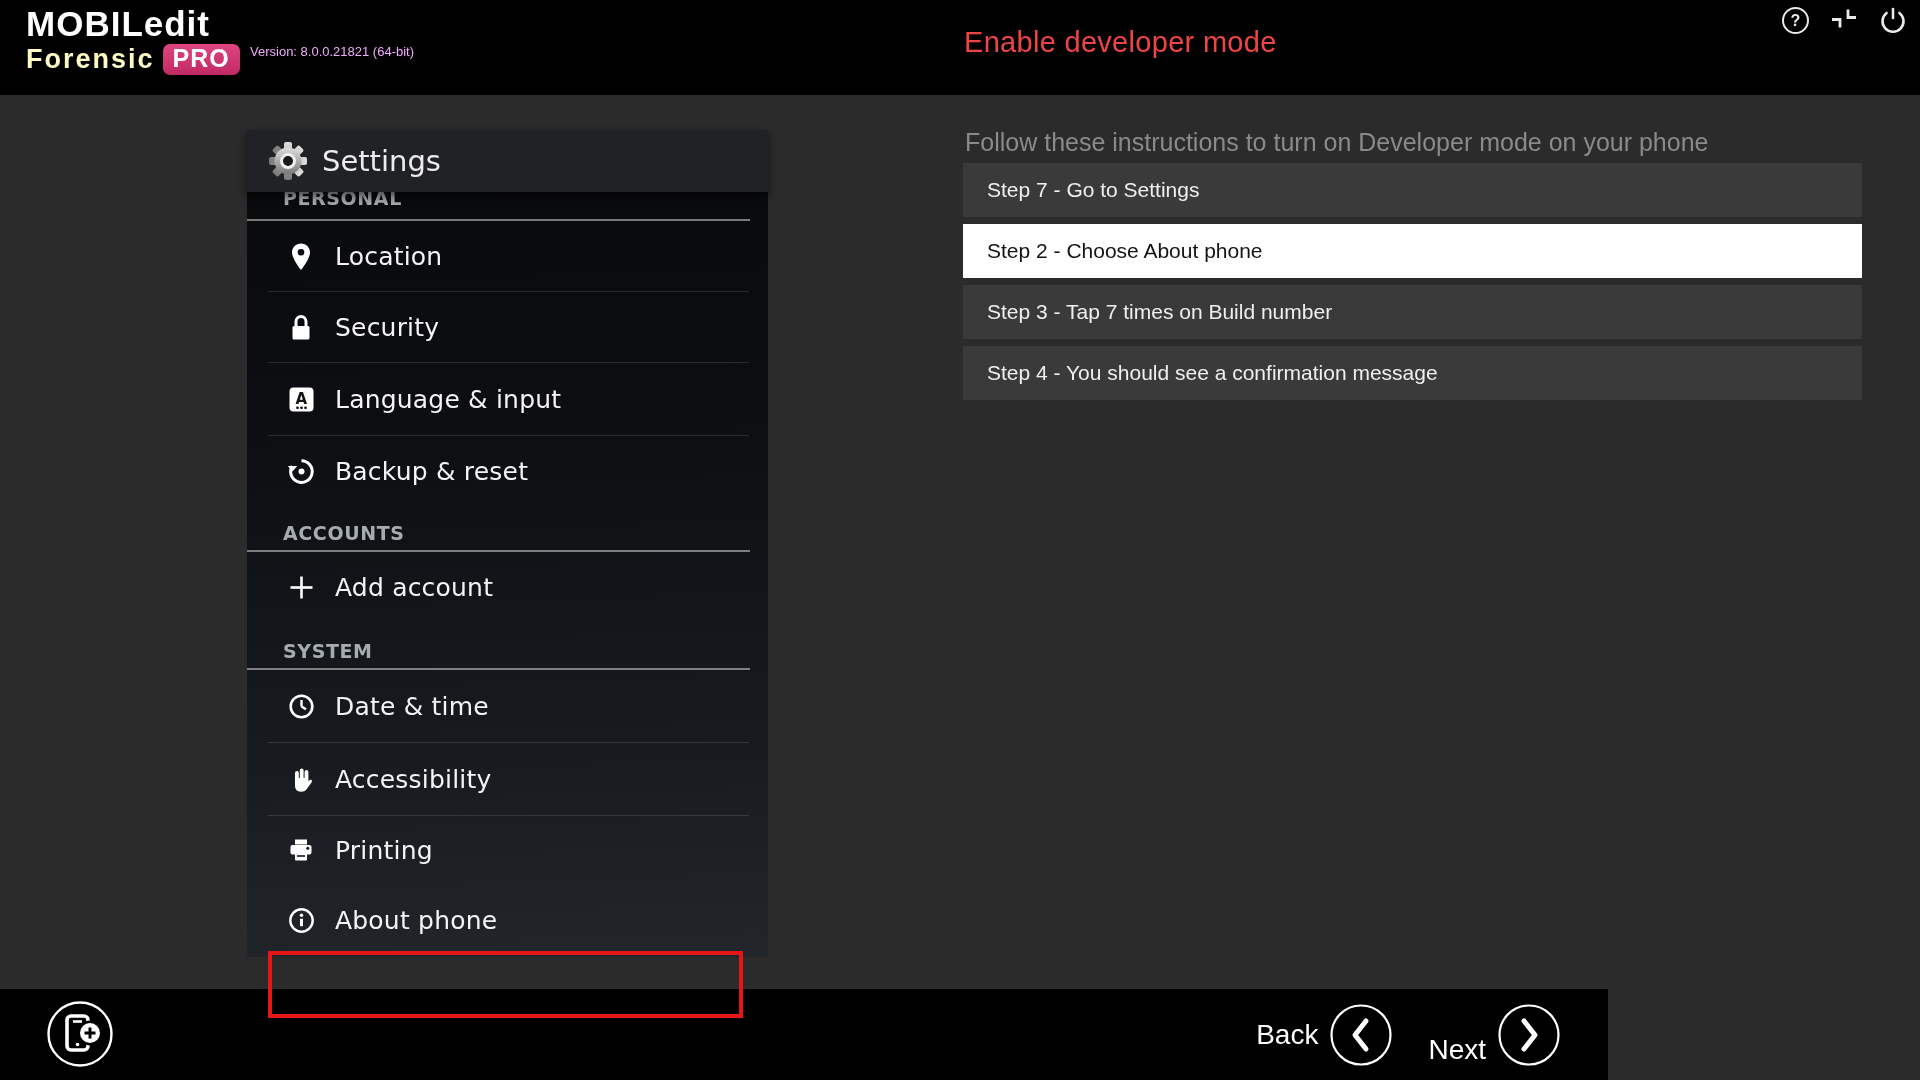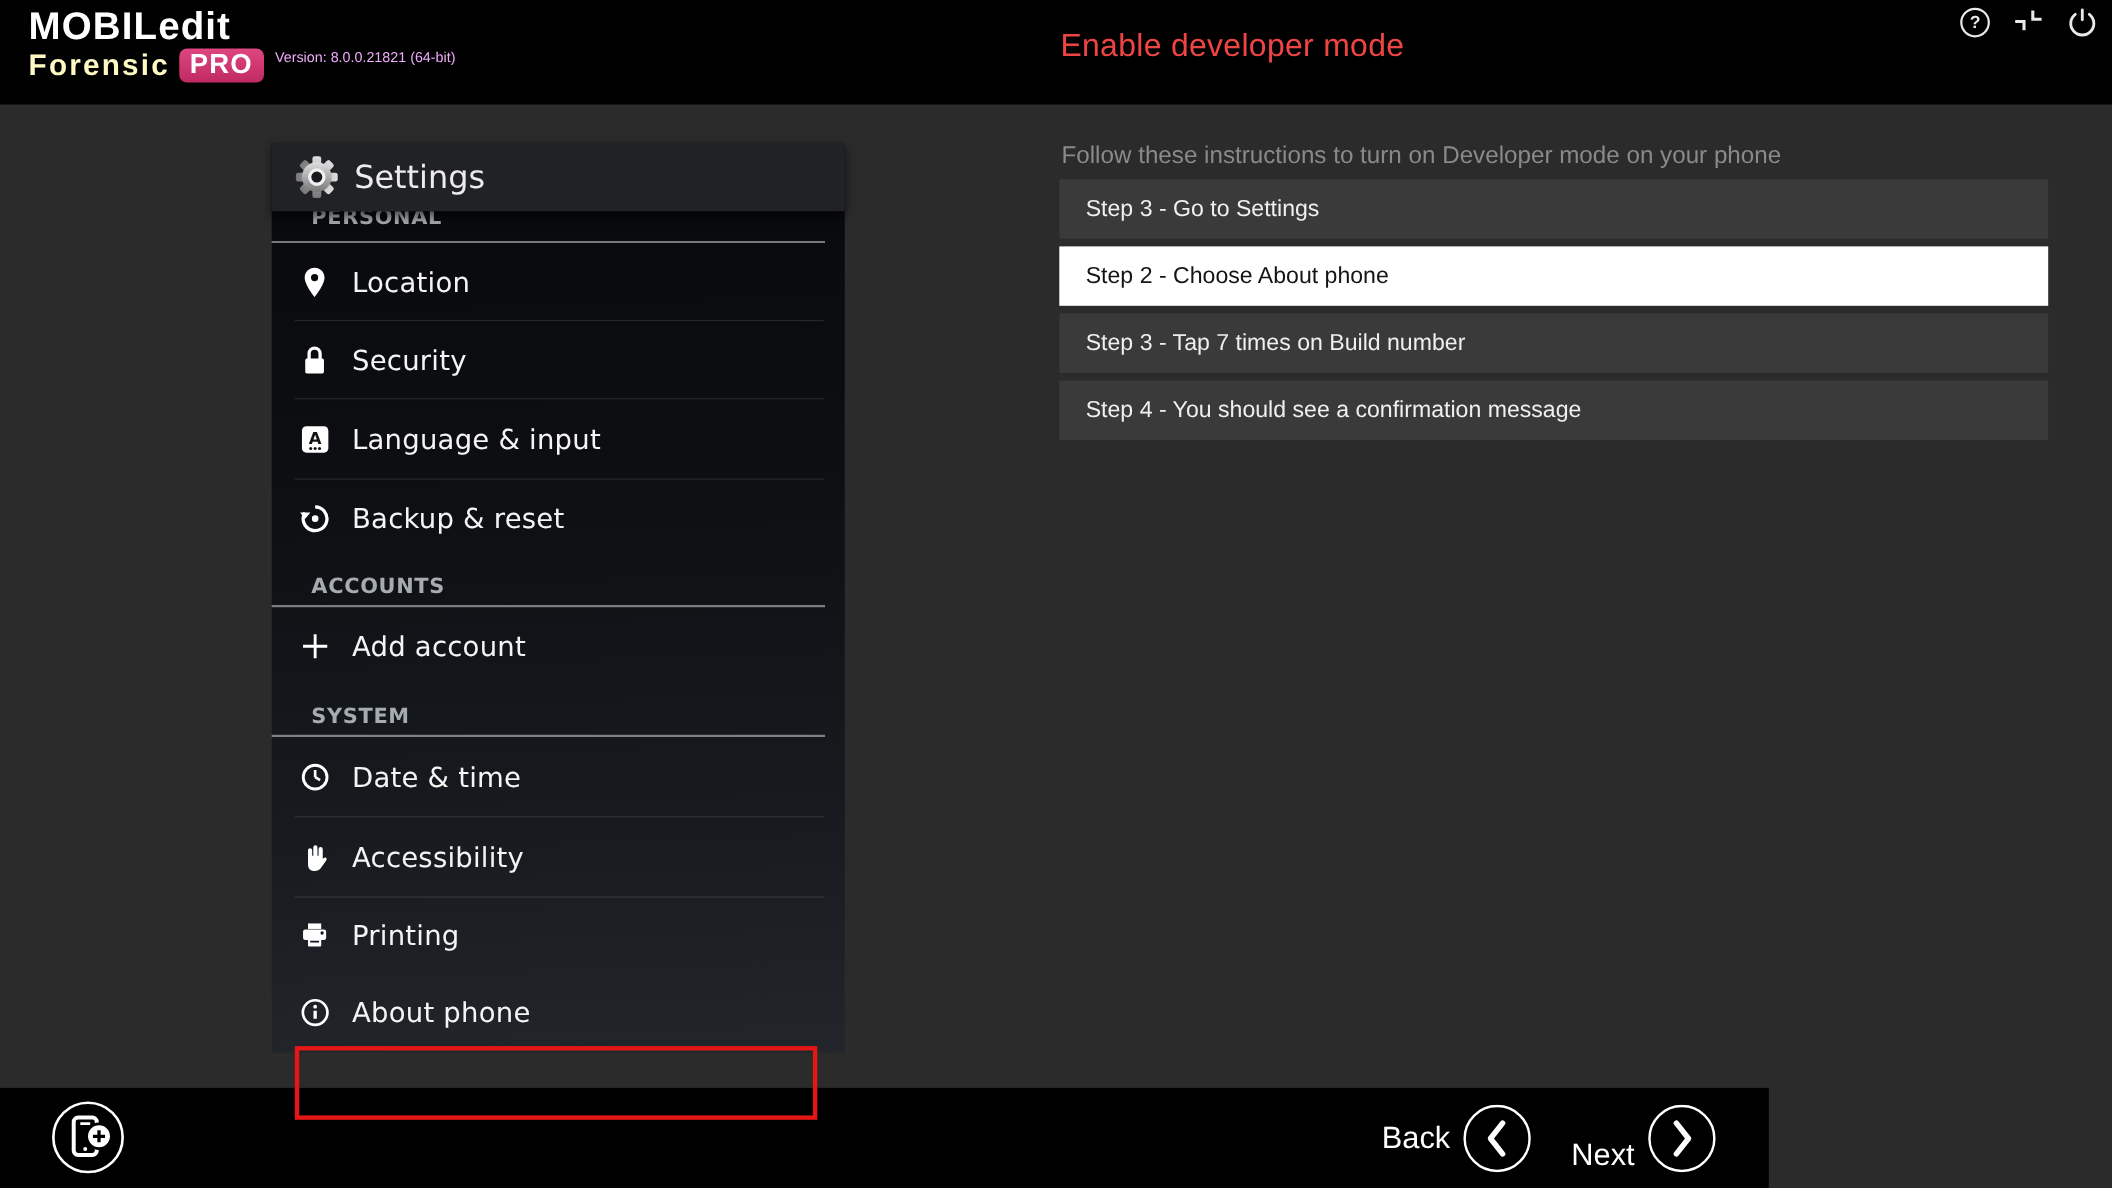--- a/index.html
+++ b/index.html
@@ -35,32 +35,32 @@
   .p-header { height:62px; background:#202226; display:flex; align-items:center; padding-left:20px;
               gap:13px; box-shadow:0 4px 9px rgba(0,0,0,.6); position:relative; z-index:2; }
   .p-header span { color:#ececec; font-size:29px; }
   .p-list { position:relative; }
   .p-sec { height:46px; display:flex; align-items:flex-end; padding:0 0 6px 36px;
            border-bottom:2px solid rgba(255,255,255,.45); margin:0 18px 0 0; }
   .p-sec, .p-sec span, .p-sec-clip span { color:#a6abb0; font-size:19px; font-weight:700; letter-spacing:.6px; }
   .p-sec-clip { height:29px; overflow:hidden; position:relative; margin-right:18px;
                 border-bottom:2px solid rgba(255,255,255,.45); }
   .p-sec-clip span { position:absolute; left:36px; top:-7px; line-height:26px; }
-  .p-row { display:flex; align-items:center; padding-left:23px; gap:18px; position:relative; }
+  .p-row { display:flex; align-items:center; padding-left:38px; gap:18px; position:relative; }
   .p-row .ic { width:32px; display:flex; justify-content:center; flex:0 0 32px; }
   .p-row span { color:#f4f4f4; font-size:25px; letter-spacing:.2px; }
   .p-row.div::after { content:""; position:absolute; left:21px; right:19px; bottom:0; height:1px;
                       background:rgba(255,255,255,.12); }
   .h71{height:71px} .h73{height:73px} .h70{height:70px} .h69{height:69px} .h47{height:47px}
   .red-box { position:absolute; left:21px; top:759px; width:475px; height:67px;
              border:4px solid #e51616; z-index:3; }
 
   
   .instructions { position:absolute; left:963px; top:0; width:899px; }
-  .intro { position:absolute; left:2px; top:33px; color:#8a8a8a; font-size:22px; }
+  .intro { position:absolute; left:2px; top:33px; color:#8a8a8a; font-size:25px; }
   .steps { position:absolute; left:0; top:68px; width:899px; }
   .step { height:54px; margin-bottom:7px; background:#3a3a3a; display:flex; align-items:center;
           padding-left:24px; }
   .step span { color:#efefef; font-size:21px; }
   .step.active { background:#fff; }
   .step.active span { color:#141414; }
 
   
   .bottombar { position:absolute; left:0; bottom:0; width:1608px; height:91px; background:#000; }
   .bottombar button { background:none; border:none; cursor:pointer; }
@@ -239,21 +239,21 @@
         </div>
 
         <div class="red-box"></div>
       </div>
     </section>
 
     <section class="instructions">
       <p class="intro">Follow these instructions to turn on Developer mode on your phone</p>
       <div class="steps">
         <div class="step">
-          <span>Step 3 - Go to Settings</span>
+          <span>Step 7 - Go to Settings</span>
         </div>
         <div class="step active">
           <span>Step 2 - Choose About phone</span>
         </div>
         <div class="step">
           <span>Step 3 - Tap 7 times on Build number</span>
         </div>
         <div class="step">
           <span>Step 4 - You should see a confirmation message</span>
         </div>

